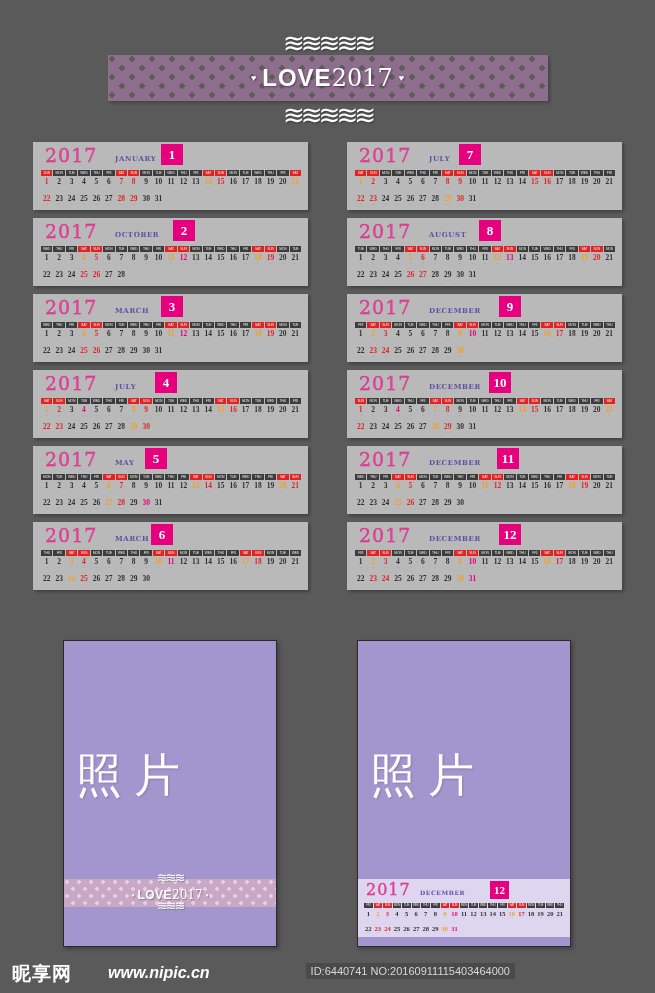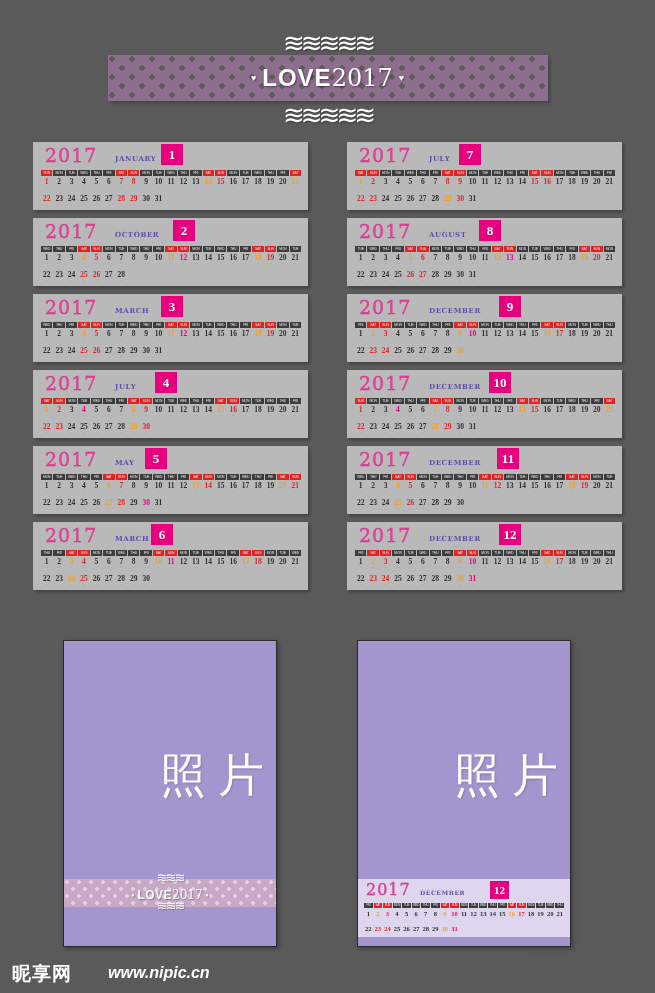--- a/index.html
+++ b/index.html
@@ -94,21 +94,21 @@
   
   .panel{
     position:absolute;top:640px;width:212px;height:305px;
     background:#a396ce;border:1px solid #2a2a2a;
     box-shadow:2px 2px 4px rgba(0,0,0,.3);
     overflow:hidden;
   }
   .panel.left{left:63px;}
   .panel.right{left:357px;}
   .ph-text{
-    position:absolute;left:0;right:0;top:104px;text-align:right;
+    position:absolute;left:0;right:0;top:104px;text-align:left;
     color:#fff;font-size:46px;letter-spacing:12px;
     font-family:"DejaVu Sans", sans-serif;
     text-indent:12px;
     text-shadow:1px 1px 2px rgba(0,0,0,.18);
   }
   .love-band{
     position:absolute;left:0;right:0;top:238px;height:28px;
     background:#c9a8c6;
     background-image:
       radial-gradient(circle at 3px 3px, #e4cfe2 1.6px, transparent 1.9px),
@@ -2403,13 +2403,14 @@
             <div class="cell"></div>
           </div>
         </div>
       </div>
     </div>
 </div>
 
 <div class="footer">
   <div class="fl-logo">昵享网</div>
   <div class="fl-url">www.nipic.cn</div>
+  <div class="fr-id">ID:6440741 NO:20160911115403464000</div>
 </div>
 
 </body></html>

